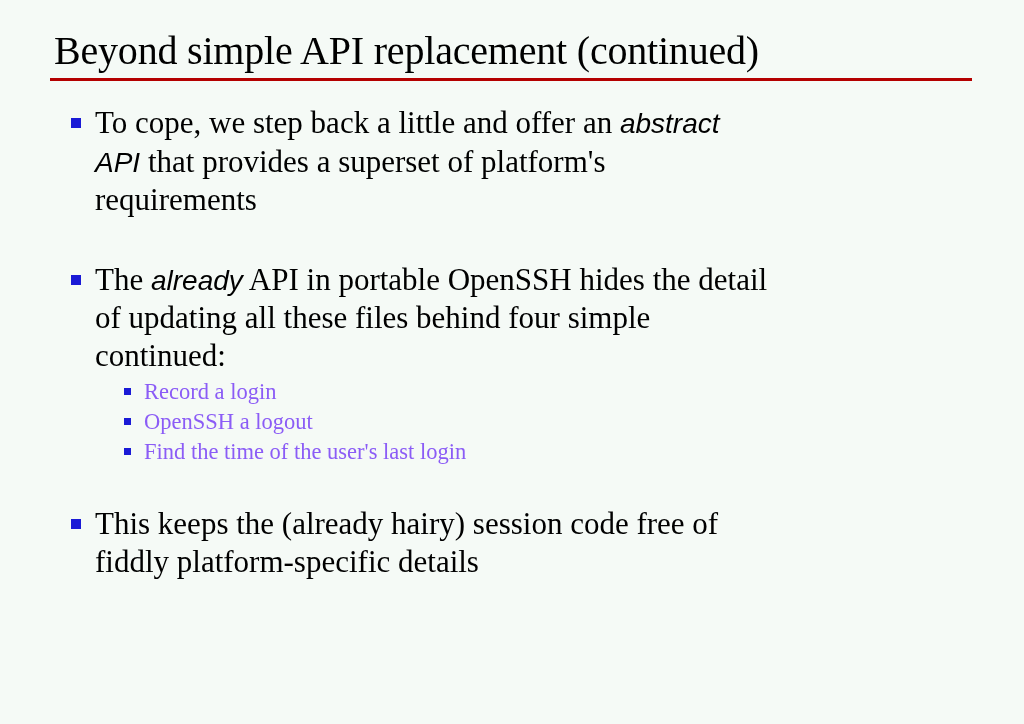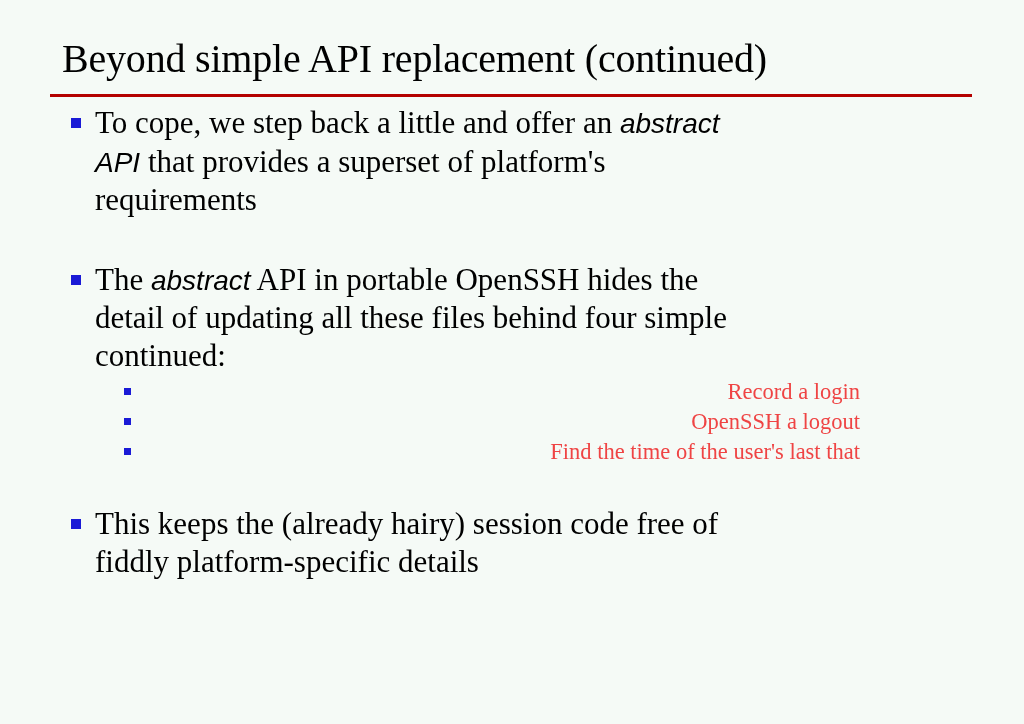--- a/index.html
+++ b/index.html
@@ -27,21 +27,21 @@
     left: 50px;
     top: 28px;
     width: 922px;
   }
   .slide-title {
     font-family: "Liberation Serif", serif;
     font-size: 40px;
     line-height: 46px;
     font-weight: normal;
     color: #000000;
-    margin: 8px;
+    margin: 0;
     padding: 0 0 4px 4px;
     white-space: nowrap;
     letter-spacing: -0.2px;
   }
   .title-rule {
     height: 3px;
     background: #b40000;
     width: 922px;
   }
 
@@ -84,22 +84,21 @@
 
   .subbullets {
     margin: 3px 0 0 0;
     padding: 0;
   }
   .subbullet {
     position: relative;
     padding: 0 0 0 144px;
     font-size: 22.5px;
     line-height: 30px;
-    color: #ef4444;
-    text-align: right;
+    color: #8b5cf6;
   }
   .subbullet .marker-sm {
     position: absolute;
     left: 124px;
     top: 11px;
     width: 7px;
     height: 7px;
     background: #1a1ad6;
     display: block;
   }
@@ -121,35 +120,35 @@
 
     <div class="bullet">
       <span class="marker"></span>
       <span class="txt"><span>To cope, we step back a little and offer an </span><span class="em-sans">abstract API</span><span> that provides a superset of platform's requirements</span></span>
     </div>
 
     <div class="gap-lg"></div>
 
     <div class="bullet">
       <span class="marker"></span>
-      <span class="txt"><span>The </span><span class="em-sans">abstract</span><span> API in portable OpenSSH hides the detail of updating all these files behind four simple continued:</span></span>
+      <span class="txt"><span>The </span><span class="em-sans">already</span><span> API in portable OpenSSH hides the detail of updating all these files behind four simple continued:</span></span>
     </div>
 
     <div class="subbullets">
       <div class="subbullet">
         <span class="marker-sm"></span>
         <span class="txt">Record a login</span>
       </div>
       <div class="subbullet">
         <span class="marker-sm"></span>
         <span class="txt">OpenSSH a logout</span>
       </div>
       <div class="subbullet">
         <span class="marker-sm"></span>
-        <span class="txt">Find the time of the user's last that</span>
+        <span class="txt">Find the time of the user's last login</span>
       </div>
     </div>
 
     <div class="gap-md"></div>
 
     <div class="bullet">
       <span class="marker"></span>
       <span class="txt"><span>This keeps the (already hairy) session code free of fiddly platform-specific details</span><span class="em-sans"></span><span></span></span>
     </div>
 

